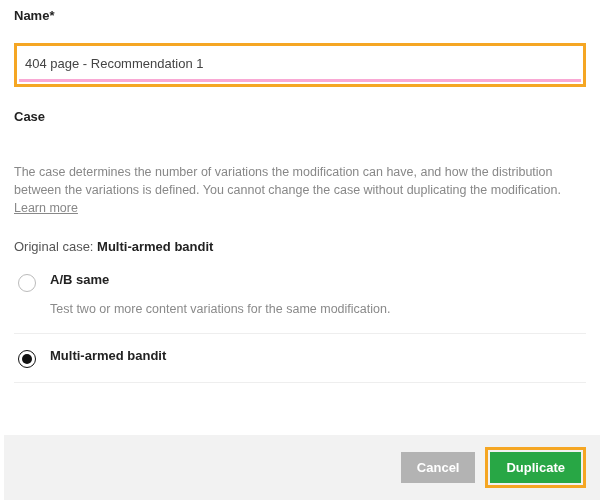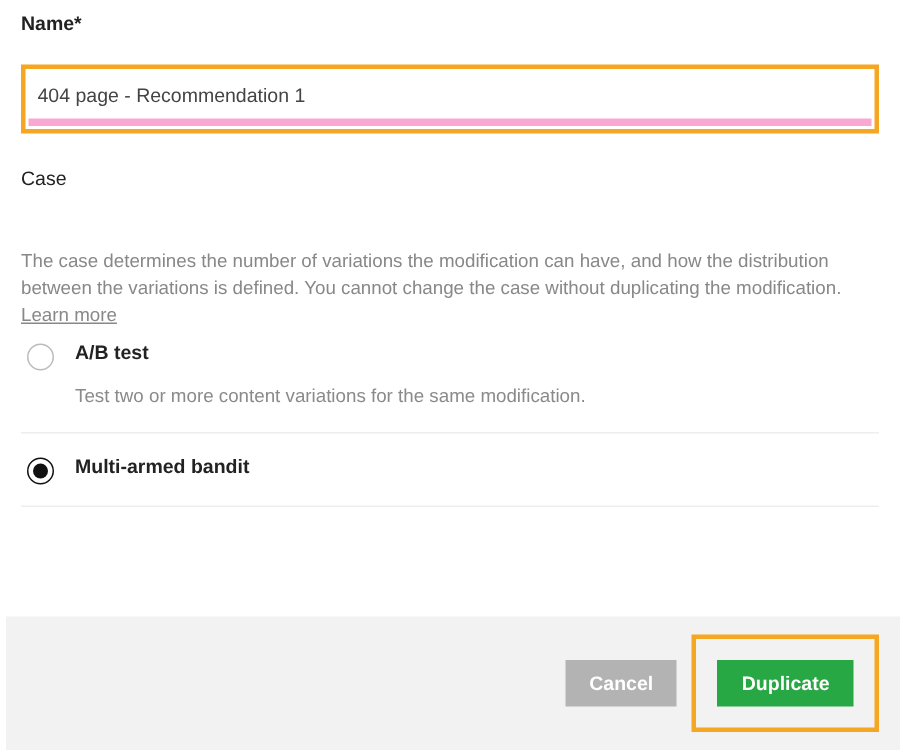--- a/index.html
+++ b/index.html
@@ -21,32 +21,32 @@
     color: #222;
     margin-bottom: 20px;
   }
   .highlight-name {
     border: 3px solid #f5a623;
     padding: 2px;
   }
   .name-input {
     width: 100%;
     border: none;
-    border-bottom: 5px solid #f9a8d4;
+    border-bottom: 3px solid #f9a8d4;
     padding: 8px 6px;
     font-size: 13px;
     color: #444;
     outline: none;
   }
   .section {
     margin-top: 22px;
   }
   .section-title {
     font-size: 13px;
-    font-weight: 400;
+    font-weight: 700;
     color: #222;
     margin-bottom: 4px;
   }
   .section-desc {
     font-size: 12.5px;
     color: #888;
     line-height: 1.45;
     margin-top: 39px;
   }
   .learn-more {
@@ -124,46 +124,49 @@
     color: #fff;
   }
   .btn-cancel {
     background: #b3b3b3;
   }
   .btn-duplicate {
     background: #28a745;
   }
   .highlight-dup {
     border: 3px solid #f5a623;
-    padding: 14px;
+    padding: 2px;
     display: inline-block;
   }
 </style>
 </head>
 <body>
 
 <div class="content">
   <div class="field-label">Name*</div>
   <div class="highlight-name">
     <input class="name-input" type="text" value="404 page - Recommendation 1" style="">
   </div>
 
   <div class="section">
     <div class="section-title">Case</div>
     <div class="section-desc">
       <span>The case determines the number of variations the modification can have, and how the distribution between the variations is defined. You cannot change the case without duplicating the modification. </span><a class="learn-more">Learn more</a>
     </div>
   </div>
 
+  <div class="orig-case">
+    <span>Original case: </span><span class="strong">Multi-armed bandit</span>
+  </div>
 
   <div class="options">
     <div class="opt">
       <div class="radio"></div>
       <div class="opt-body">
-        <div class="opt-title">A/B test</div>
+        <div class="opt-title">A/B same</div>
         <div class="opt-desc">Test two or more content variations for the same modification.</div>
       </div>
     </div>
     <div class="opt">
       <div class="radio selected"></div>
       <div class="opt-body">
         <div class="opt-title">Multi-armed bandit</div>
       </div>
     </div>
   </div>

